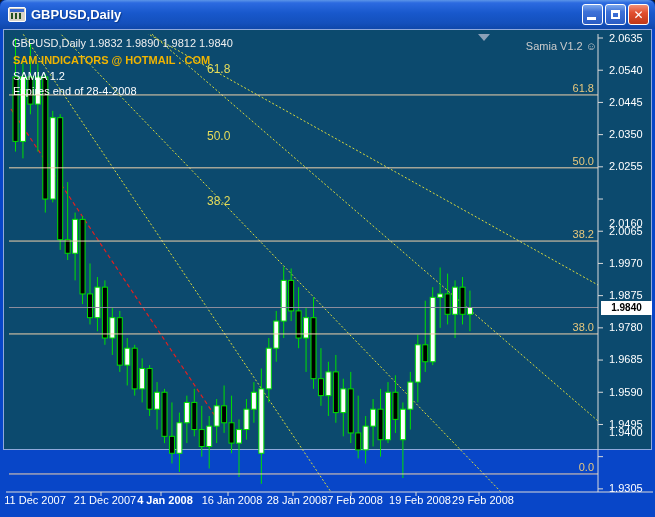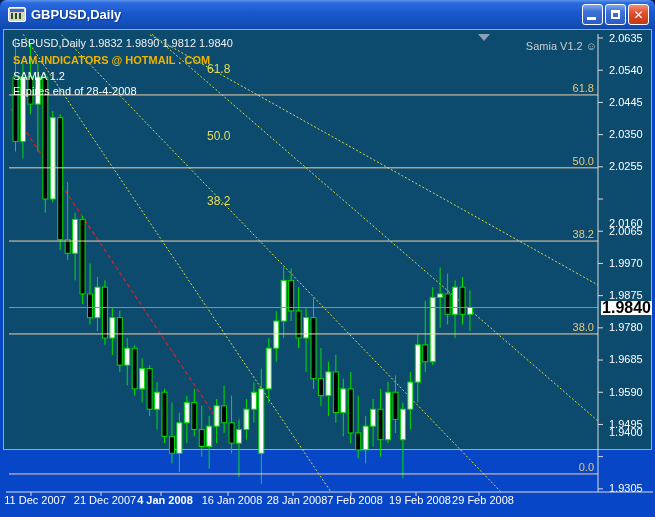--- a/index.html
+++ b/index.html
@@ -37,21 +37,21 @@
   .ind1{left:9px;top:24px;color:#f0b400;font-size:11px;font-weight:bold;}
   .ind2{left:9px;top:40px;color:#ffffff;font-size:11px;}
   .ind3{left:9px;top:55px;color:#ffffff;font-size:11px;}
 
   .axis-price{position:absolute;left:605px;color:#fff;font-size:11px;}
   .axis-date{position:absolute;color:#fff;font-size:11px;transform:translateX(-50%);padding-left:8px;}
   .fib-label{position:absolute;color:#e8c87d;font-size:11px;text-align:right;right:57px;}
   .fan-label{position:absolute;color:#e6dc5a;font-size:12px;}
 
   .price-box{position:absolute;left:597px;width:51px;height:14px;background:#fff;
-    color:#000;font-size:16px;font-weight:bold;text-align:center;line-height:14px;}
+    color:#000;font-size:10px;font-weight:bold;text-align:center;line-height:14px;}
 </style>
 </head>
 <body>
 
 <div class="window">
 
   <div class="titlebar">
     <span class="title-icon">
       <span class="bar"></span>
         <span class="zig"></span>

